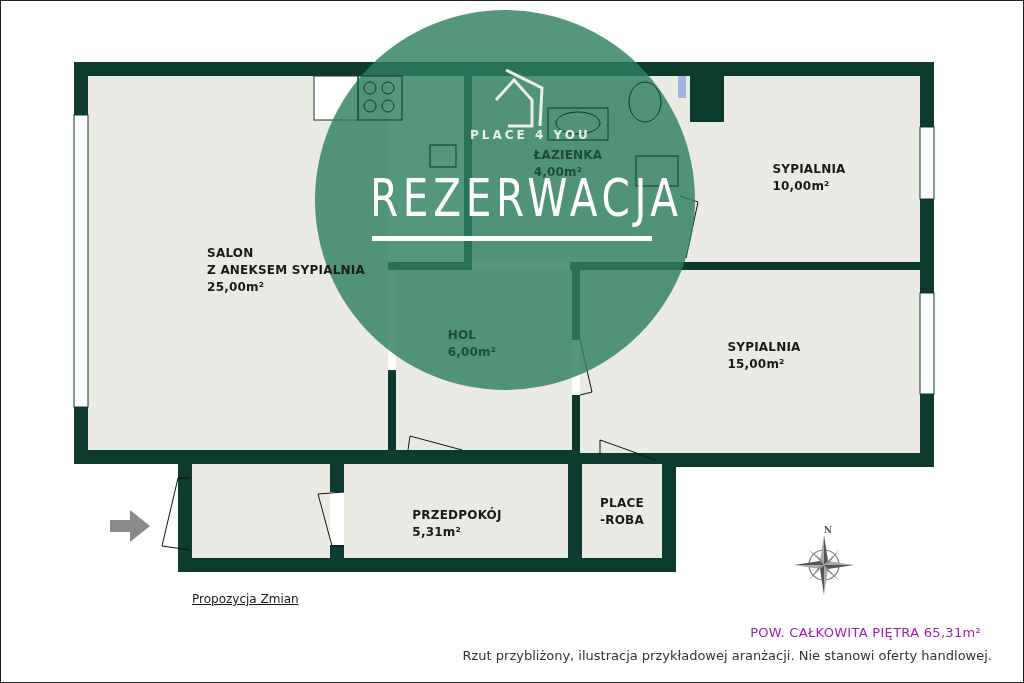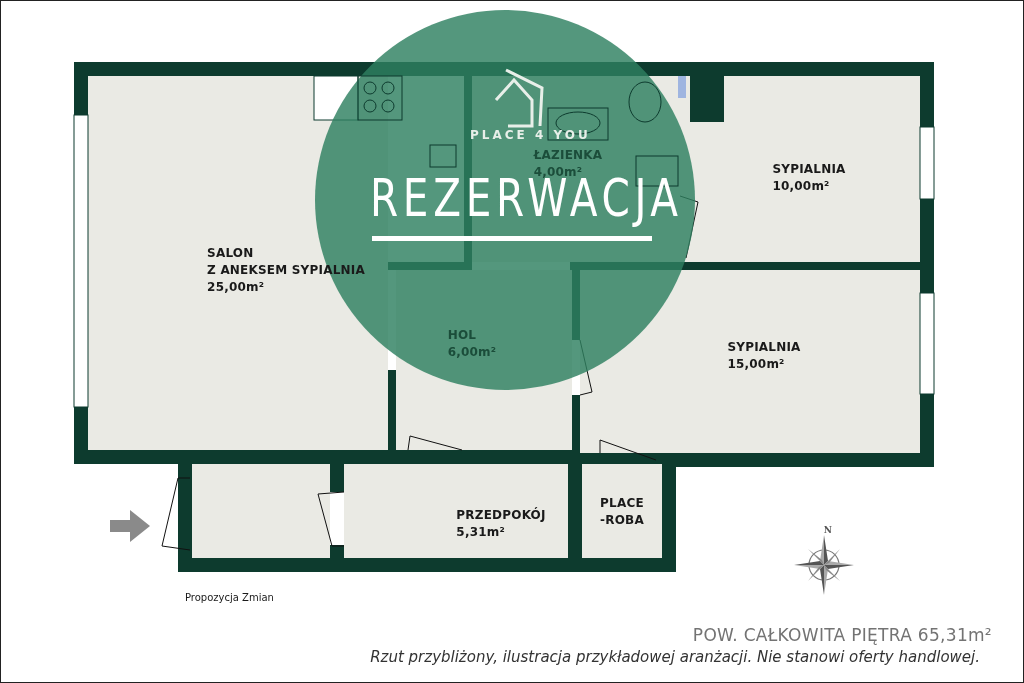--- a/index.html
+++ b/index.html
@@ -1,23 +1,23 @@
 <!DOCTYPE html>
 <html><head>
 <meta charset="utf-8">
 <style>
   html,body{margin:0;padding:0;background:#fff;}
   body{width:1024px;height:683px;position:relative;overflow:hidden;font-family:"DejaVu Sans",sans-serif;}
   .frame{position:absolute;left:0;top:0;width:1022px;height:681px;border:1px solid #222;}
   svg{position:absolute;left:0;top:0;}
   .lbl{position:absolute;text-align:left;color:#1a1a1a;font-size:12px;line-height:17px;letter-spacing:0.2px;transform:translateX(-50%);white-space:nowrap;font-weight:bold;}
   .lbl.dark{color:#1b4d3a;}
-  .caption{position:absolute;left:185px;top:592px;font-size:10px;color:#1a1a1a;}
-  .total{position:absolute;right:32px;top:625px;font-size:17px;color:#737373;letter-spacing:0.3px;}
-  .note{position:absolute;right:44px;top:648px;font-size:15px;color:#333;font-style:italic;}
+  .caption{position:absolute;left:192px;top:592px;font-size:12px;color:#1a1a1a;text-decoration:underline;}
+  .total{position:absolute;right:43px;top:625px;font-size:13px;color:#a21caf;letter-spacing:0.3px;}
+  .note{position:absolute;right:32px;top:648px;font-size:13px;color:#333;}
   .rez{position:absolute;left:370px;top:168px;font-size:52px;color:#fff;letter-spacing:6px;font-family:"DejaVu Sans",sans-serif;font-weight:normal;transform:scaleX(0.78);transform-origin:left top;}
   .brand{position:absolute;left:470px;top:128px;font-size:12px;letter-spacing:3px;color:#e8efe9;font-weight:bold;}
   .rez-line{position:absolute;left:372px;top:236px;width:280px;height:5px;background:#fff;}
 </style>
 </head>
 <body>
 
 <div class="frame"></div>
 
 <svg width="1024" height="683">
@@ -130,21 +130,21 @@
   <div>10,00m²</div>
 </div>
 <div class="lbl dark" style="left:472px;top:327px;">
   <div>HOL</div>
   <div>6,00m²</div>
 </div>
 <div class="lbl" style="left:764px;top:339px;">
   <div>SYPIALNIA</div>
   <div>15,00m²</div>
 </div>
-<div class="lbl" style="left:457px;top:507px;margin-left:44px;">
+<div class="lbl" style="left:457px;top:507px;">
   <div>PRZEDPOKÓJ</div>
   <div>5,31m²</div>
 </div>
 <div class="lbl" style="left:622px;top:495px;">
   <div>PLACE</div>
   <div>-ROBA</div>
 </div>
 
 <div class="brand">PLACE 4 YOU</div>
 <div class="rez">REZERWACJA</div>

